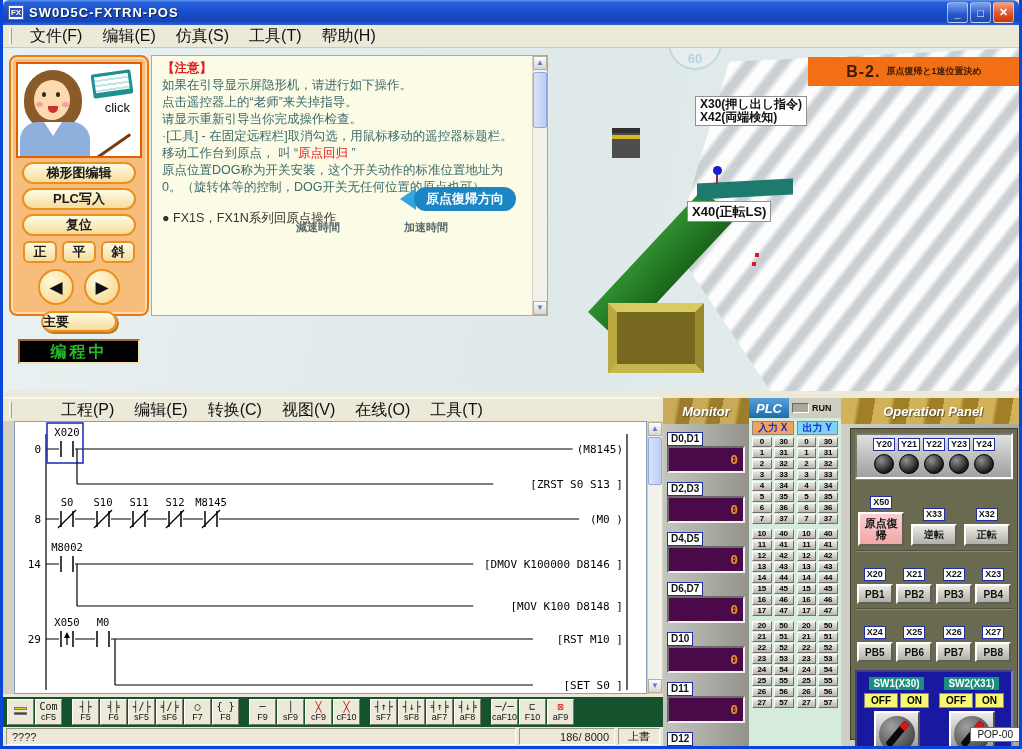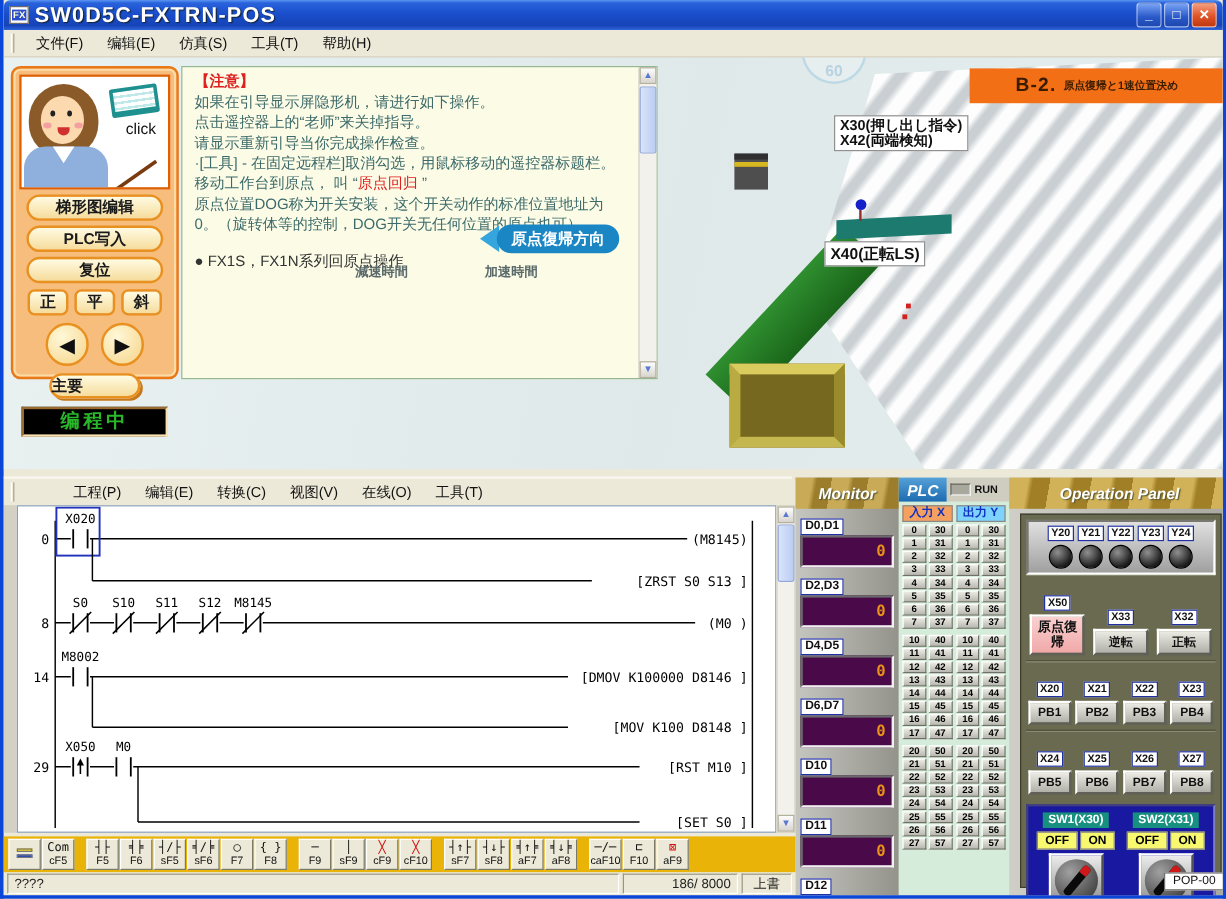--- a/index.html
+++ b/index.html
@@ -11,31 +11,31 @@
     border-left:3px solid #0a46d8;border-right:3px solid #0a46d8;border-bottom:3px solid #0a46d8;
     overflow:hidden;
   }
   
   .titlebar{position:absolute;left:0;top:0;width:1016px;height:25px;
     background:linear-gradient(180deg,#5a96f2 0%,#2a62dc 10%,#1a4ecb 45%,#1644b8 85%,#2f65d8 100%);
     display:flex;align-items:center;padding:0 5px;border-radius:6px 6px 0 0;}
   .appicon{width:16px;height:15px;background:#fff;border:1px solid #6a6a6a;margin-right:5px;
     font:bold 8px "Liberation Sans",sans-serif;color:#c02020;display:flex;align-items:center;justify-content:center;}
   .appicon i{font-style:normal;background:#2a4ecb;color:#ffd;padding:0 1px;}
-  .title-text{color:#fff;font-weight:bold;font-size:18px;letter-spacing:1px;text-shadow:1px 1px 1px #123;}
+  .title-text{color:#fff;font-weight:bold;font-size:13px;letter-spacing:1px;text-shadow:1px 1px 1px #123;}
   .tb-btns{margin-left:auto;display:flex;gap:2px;}
   .tb-btn{width:21px;height:21px;border-radius:3px;border:1px solid #fff8;color:#fff;
     display:flex;align-items:center;justify-content:center;font-size:11px;font-weight:bold;
     background:linear-gradient(180deg,#7aa4f4,#2858c8 60%,#1e48b0);}
   .tb-btn.close{background:linear-gradient(180deg,#f4a080,#e05428 55%,#c03810);}
   
   .menubar{position:absolute;left:0;top:25px;width:1016px;height:23px;background:#ece9d8;
     border-bottom:1px solid #cfcbb8;display:flex;align-items:center;padding-left:6px;}
   .grip{width:3px;height:16px;border-left:1px solid #fff;border-right:1px solid #a8a490;margin-right:8px;}
-  .menu-item{font-size:12px;color:#111;padding:14px 10px;}
+  .menu-item{font-size:16px;color:#111;padding:14px 10px;}
   
   .scene{position:absolute;left:0;top:48px;width:1016px;height:343px;
     background:linear-gradient(100deg,#e9f1f1 0%,#dfe9ea 55%,#e4eeee 100%);overflow:hidden;}
   .wall{position:absolute;right:0;top:0;width:345px;height:343px;
     background:repeating-linear-gradient(128deg,#fdfdfd 0 9px,#c9cfd2 14px 20px,#fdfdfd 26px);
     clip-path:polygon(16% 4%,100% 0,100% 100%,28% 100%,0 58%);}
   .deck{position:absolute;left:694px;top:133px;width:96px;height:16px;background:#1d7a6e;transform:skewY(-3deg);}
   .conveyor{position:absolute;left:585px;top:264px;width:168px;height:44px;
     background:linear-gradient(180deg,#2f8f2f,#1a651a);transform:rotate(-47deg);transform-origin:0 0;}
   .block{position:absolute;left:609px;top:80px;width:28px;height:30px;background:#4e4e4e;border-top:5px solid #303030;}
@@ -114,21 +114,21 @@
   .xps-track{flex:1;position:relative;}
   .xps-thumb{position:absolute;left:0;width:100%;background:linear-gradient(90deg,#d8e4fb,#bccdf3);
     border:1px solid #92a8dc;border-radius:2px;}
   
   .lmenu{position:absolute;left:0;top:397px;width:657px;height:24px;background:#ece9d8;
     border-top:2px solid #f8f6ee;display:flex;align-items:center;padding-left:6px;gap:31px;}
   .lstrip{position:absolute;left:0;top:421px;width:11px;height:273px;background:#d4d0c4;}
   .lcanvas{position:absolute;left:11px;top:421px;width:633px;height:273px;background:#fff;
     border:1px solid #8aa0b8;}
   .lscroll{position:absolute;left:644px;top:421px;width:16px;height:273px;}
-  .ltoolbar{position:absolute;left:0;top:697px;width:660px;height:30px;background:#eab308;
+  .ltoolbar{position:absolute;left:0;top:697px;width:660px;height:30px;background:#14532d;
     display:flex;align-items:center;padding-left:4px;}
   .tool-btn{width:27px;height:26px;margin-right:1px;background:#ece9d8;border:1px solid;
     border-color:#fff #7a7a6a #7a7a6a #fff;display:flex;flex-direction:column;align-items:center;justify-content:center;}
   .tool-btn .sym{font:10px "DejaVu Sans Mono",monospace;line-height:10px;color:#101010;white-space:nowrap;}
   .tool-btn .sym.red{color:#d01010;}
   .tool-btn .key{font:9px "Liberation Sans",sans-serif;line-height:10px;color:#101010;}
   .tool-gap{margin-left:9px;}
   .mini-icn{width:13px;height:10px;position:relative;}
   .mini-icn i{position:absolute;left:0;width:13px;height:3px;}
   .lstatus{position:absolute;left:0;top:727px;width:660px;height:19px;background:#ece9d8;

